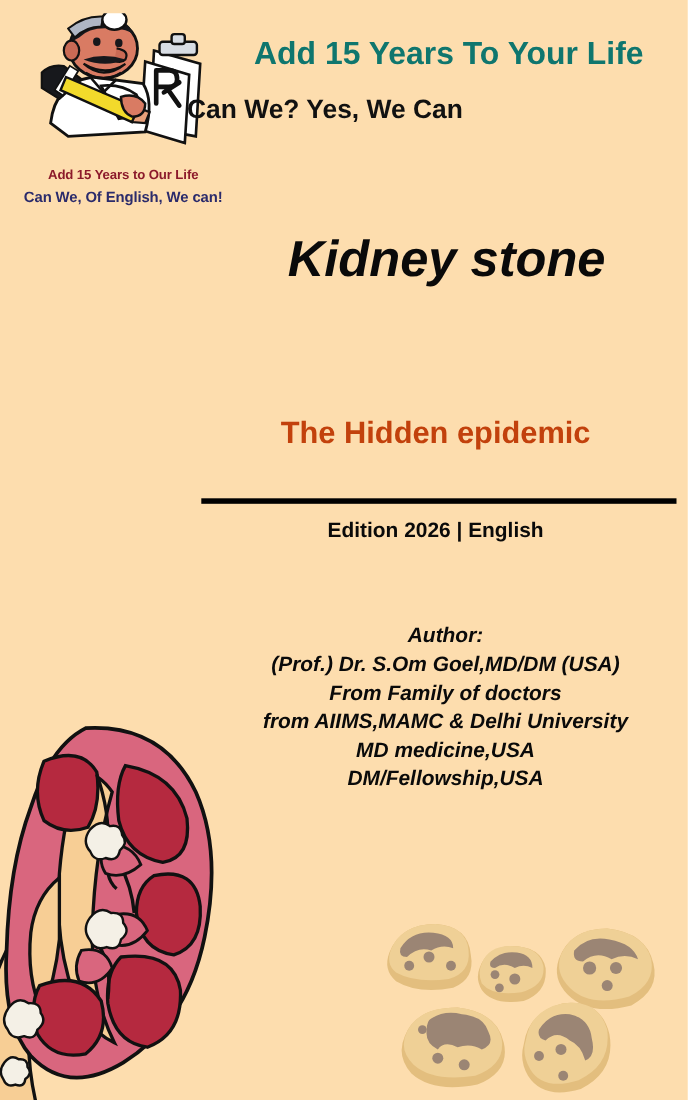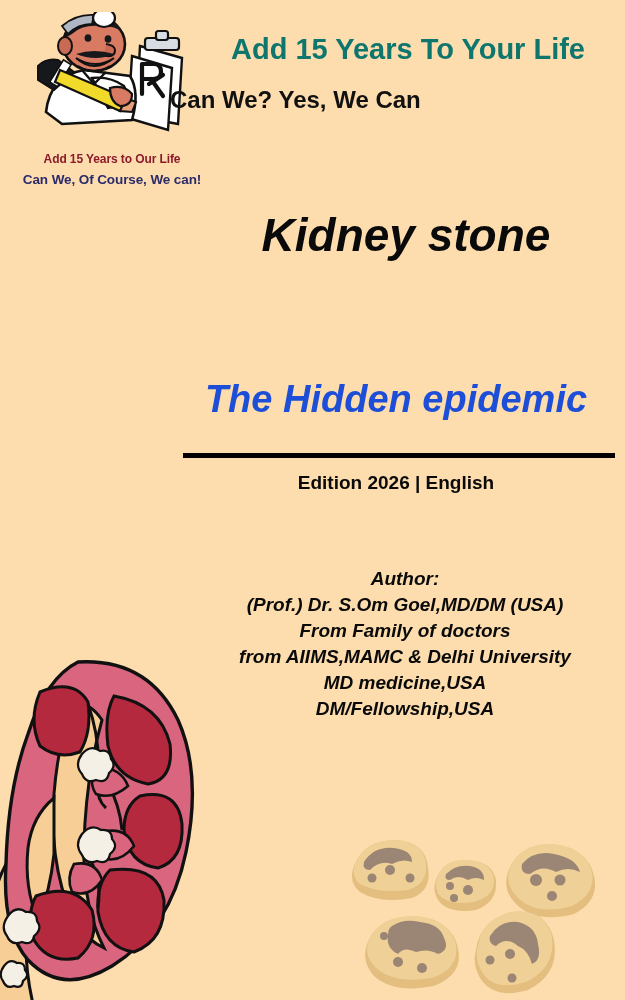--- a/index.html
+++ b/index.html
@@ -98,24 +98,23 @@
     white-space: nowrap;
   }
 
   
   #subtitle {
     position: absolute;
     left: 168px;
     top: 378px;
     width: 456px;
     text-align: center;
-    font-size: 38px;
-    font-weight: bold;
-    font-style: italic;
-    color: #1d4ed8;
+    font-size: 28px;
+    font-weight: bold;
+    color: #c2410c;
     white-space: nowrap;
   }
 
   
   #divider {
     position: absolute;
     left: 183px;
     top: 453px;
     width: 432px;
     height: 5px;
@@ -218,21 +217,21 @@
       <path d="M44 46 Q62 62 82 46 Q64 58 44 46 Z" fill="#FFFFFF" stroke="#111" stroke-width="2"></path>
 
       <path d="M46 54 Q62 64 78 54" fill="none" stroke="#111" stroke-width="2"></path>
 
       <path d="M78 76 Q92 72 100 82 Q100 94 88 94 Q78 90 78 76 Z" fill="#D97B63" stroke="#111" stroke-width="2.2"></path>
 
       <path d="M50 58 L62 72 L74 60" fill="none" stroke="#111" stroke-width="2.4"></path>
     </svg>
 
     <div id="logo-line1">Add 15 Years to Our Life</div>
-    <div id="logo-line2">Can We, Of Course, We can!</div>
+    <div id="logo-line2">Can We, Of English, We can!</div>
   </div>
 
   <div id="headline">Add 15 Years To Your Life</div>
   <div id="subheadline">Can We? Yes, We Can</div>
 
   <div id="main-title">Kidney stone</div>
 
   <div id="subtitle">The Hidden epidemic</div>
 
   <div id="divider"></div>

